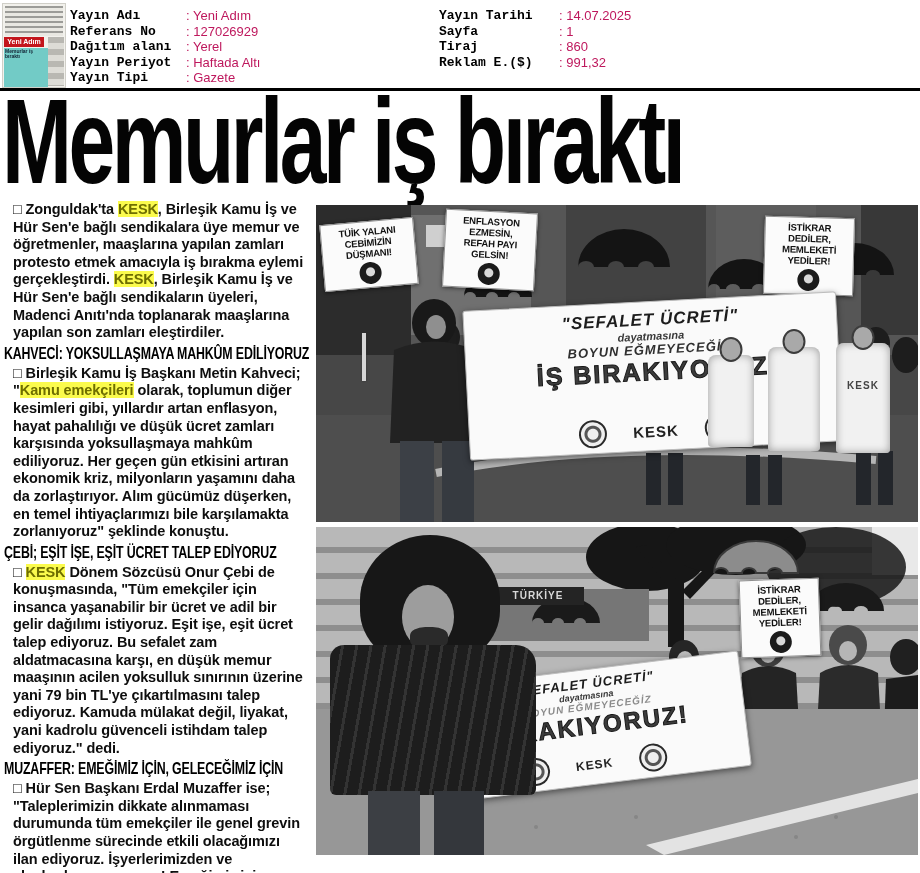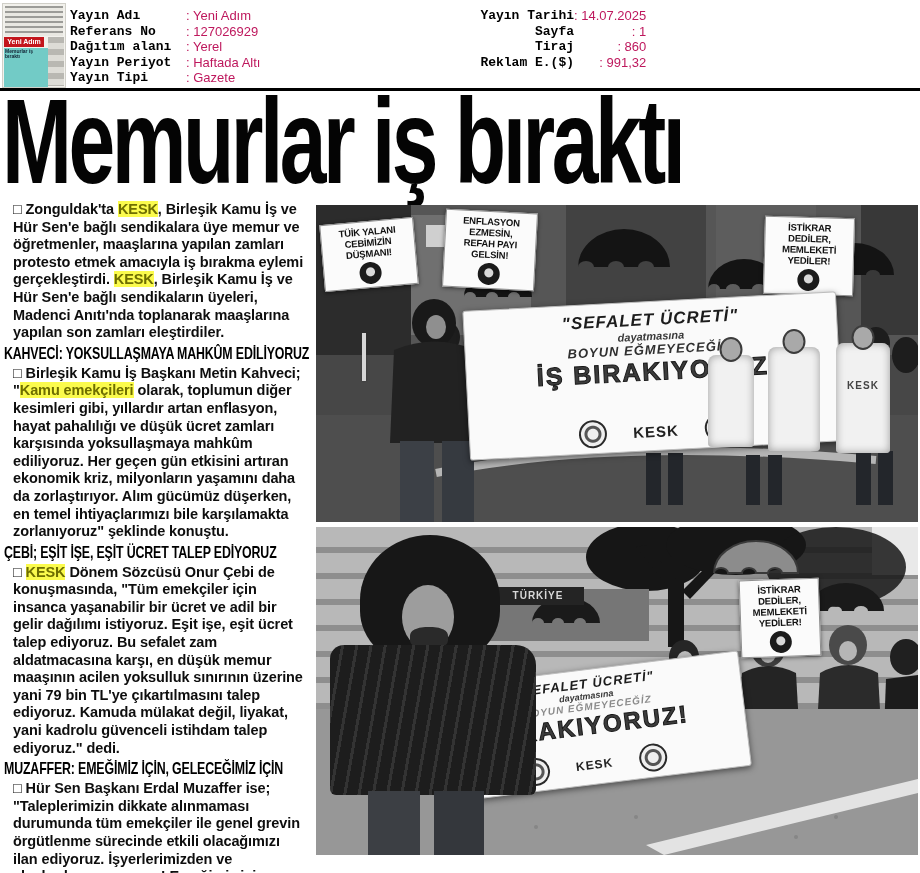--- a/index.html
+++ b/index.html
@@ -13,21 +13,21 @@
   .t-lines{position:absolute;left:2px;top:2px;right:2px;height:30px;
            background:repeating-linear-gradient(#9c9c98 0 2px,#e9e8e2 2px 5px);}
   .t-red{position:absolute;left:1px;top:33px;width:40px;height:10px;background:#c3161c;
          color:#fff;font-size:7px;font-weight:bold;line-height:10px;text-align:center;white-space:nowrap;overflow:hidden;}
   .t-teal{position:absolute;left:1px;top:44px;width:42px;height:37px;background:#72cbc6;
           font-size:5px;font-weight:bold;color:#123;padding:1px;line-height:5px;overflow:hidden;}
   .t-col{position:absolute;right:1px;top:33px;width:16px;bottom:1px;
          background:repeating-linear-gradient(#b9b8b2 0 6px,#dddcd6 6px 12px);}
   .meta{position:absolute;top:8px;font-size:13px;line-height:15.6px;}
   .meta-left{left:70px;}
-  .meta-right{left:454px;text-align:right;}
+  .meta-right{left:439px;}
   .meta .row{display:grid;grid-template-columns:116px auto;}
   .meta-right .row{grid-template-columns:120px auto;}
   .meta .lab{font-weight:bold;color:#000;font-family:Liberation Mono, monospace;}
   .meta .val{color:#be185d;}
   .logo{position:absolute;right:8px;top:8px;width:104px;text-align:center;}
   .logo-icon{display:block;margin:0 auto 1px;}
   .logo-name{font-size:12.5px;font-weight:bold;color:#323b92;letter-spacing:1.5px;white-space:nowrap;}
   .logo-sub{font-size:7.5px;color:#b3b6bd;letter-spacing:3px;}
   .rule{position:absolute;top:88px;left:0;width:920px;height:3px;background:#000;}
 

